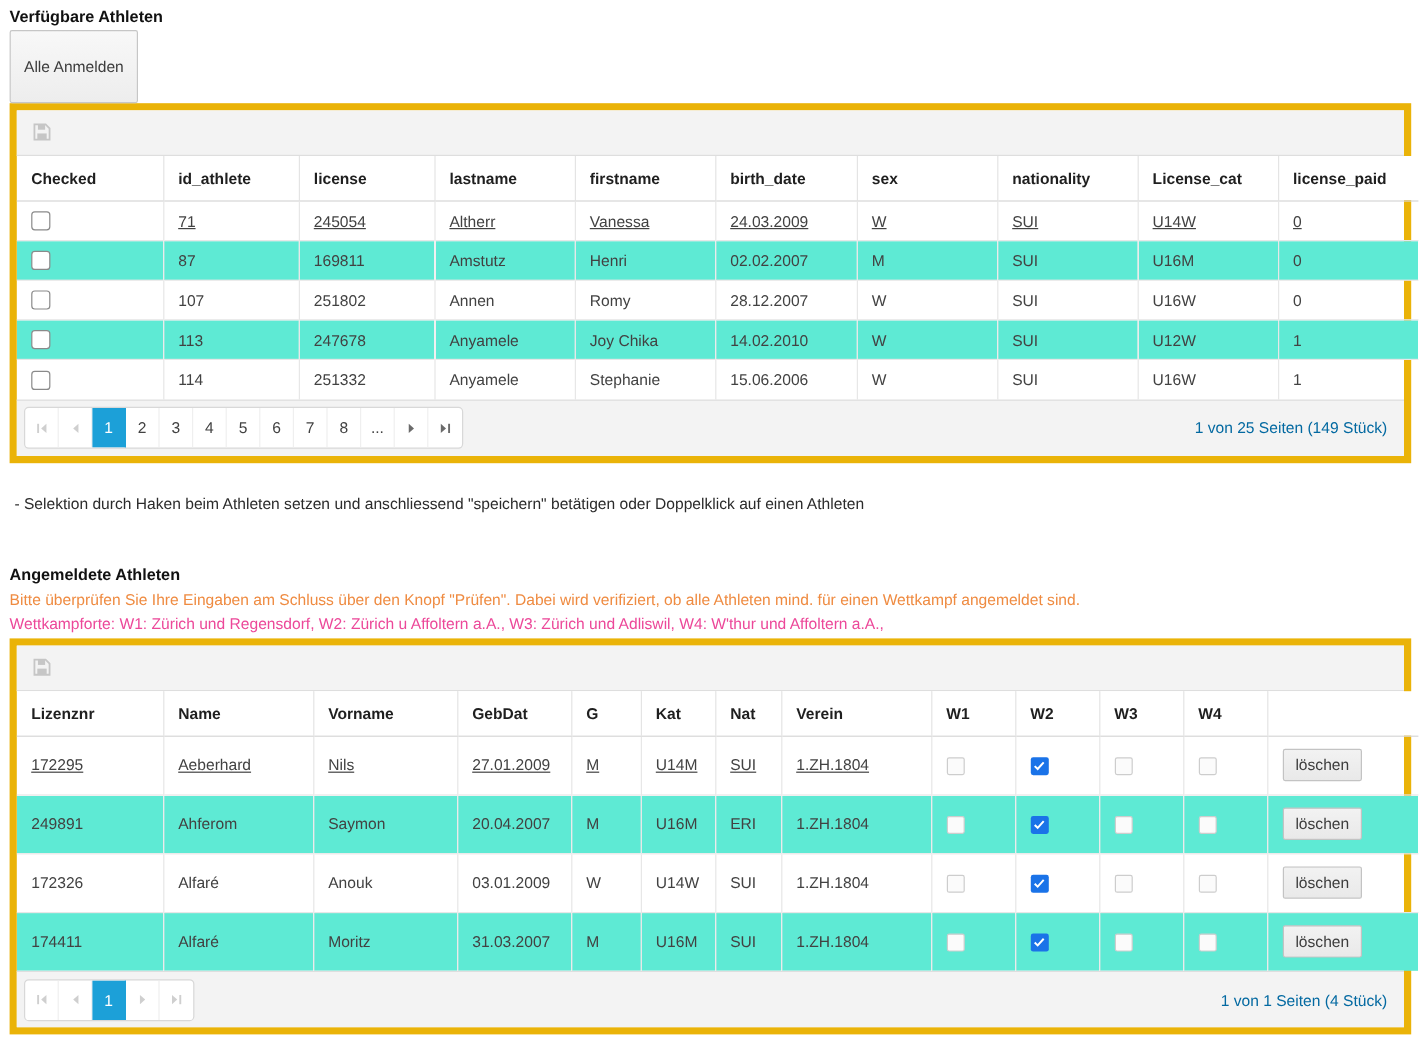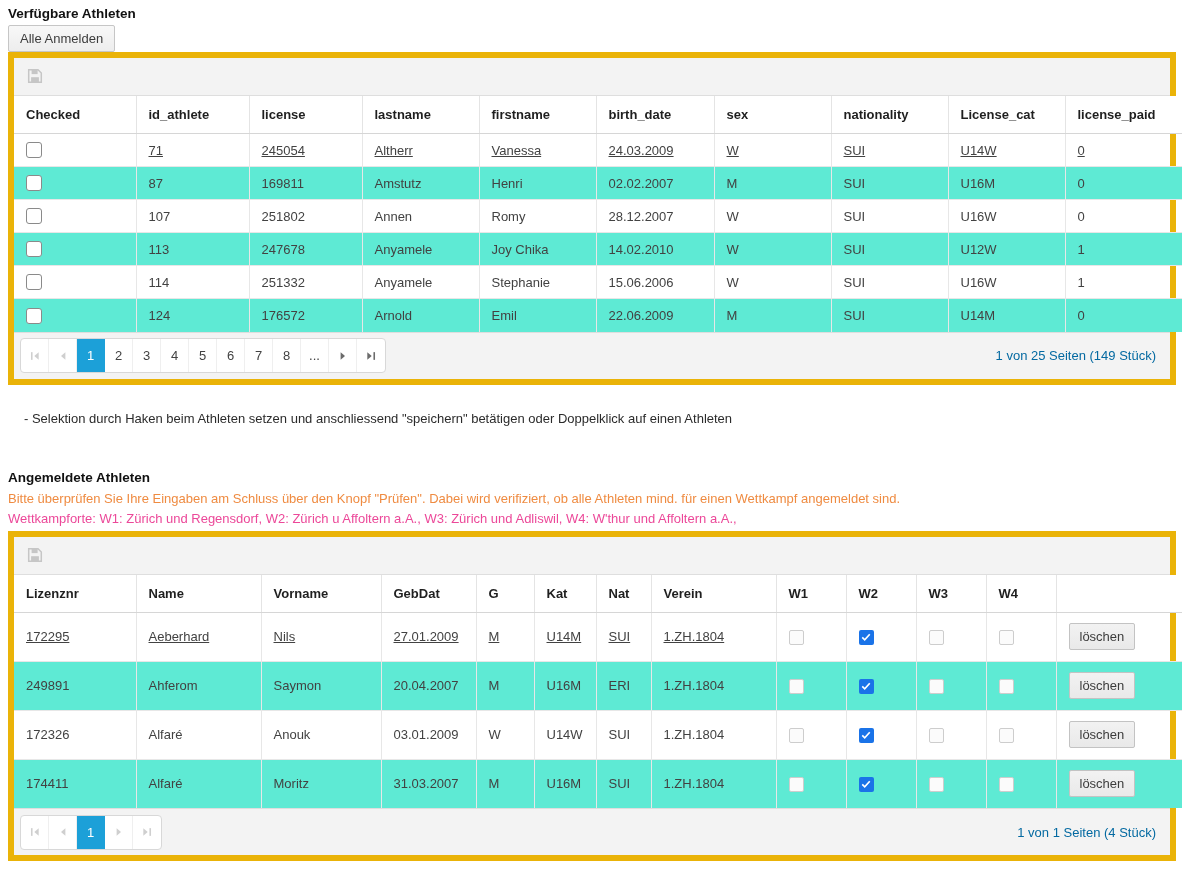--- a/index.html
+++ b/index.html
@@ -21,21 +21,21 @@
 
   
   .btn {
     display: inline-block;
     font-family: inherit;
     font-size: 13px;
     color: #3c3c3c;
     background: linear-gradient(#f8f8f8, #ededed);
     border: 1px solid #c6c6c6;
     border-radius: 2px;
-    padding: 5px 11px;
+    padding: 22px 11px;
     line-height: 15px;
     cursor: pointer;
     vertical-align: bottom;
   }
   .btn.disabled {
     color: #c9c9c9;
     border-color: #e3e3e3;
     background: #f7f7f7;
     cursor: default;
   }
@@ -133,21 +133,21 @@
   .pg-btn.disabled svg { fill: #cfcfcf; }
   .pg-btn.disabled { cursor: default; }
   .pg-btn.active {
     background: var(--pager-blue, #1ca0d8);
     color: #fff;
     border-right-color: var(--pager-blue, #1ca0d8);
   }
   .pager-info { color: #0369a1; padding-right: 4px; }
 
   
-  .note-line { margin: 26px 0 0 16px; color: #2b2b2b; }
+  .note-line { margin: 26px 0 0 4px; color: #2b2b2b; }
   .section2 { margin-top: 44px; }
   .warning-line { color: var(--warn-orange, #ef8b41); margin: 3px 0 0 0; line-height: 19px; }
   .venues-line { color: #ec4899; margin: 1px 0 3px 0; line-height: 19px; }
 </style>
 </head>
 <body>
 
 <div class="section">
   <div class="section-title">Verfügbare Athleten</div>
 
@@ -246,32 +246,20 @@
             <td><span class="cb1"></span></td>
             <td>114</td>
             <td>251332</td>
             <td>Anyamele</td>
             <td>Stephanie</td>
             <td>15.06.2006</td>
             <td>W</td>
             <td>SUI</td>
             <td>U16W</td>
             <td>1</td>
-          </tr>
-          <tr class="alt">
-            <td><span class="cb1"></span></td>
-            <td>124</td>
-            <td>176572</td>
-            <td>Arnold</td>
-            <td>Emil</td>
-            <td>22.06.2009</td>
-            <td>M</td>
-            <td>SUI</td>
-            <td>U14M</td>
-            <td>0</td>
           </tr>
         </tbody>
     </table>
 
     <div class="pager">
       <div class="pager-group" id="avail-pager-group">
           <span class="pg-btn arrow disabled">
             <svg viewBox="0 0 16 16" width="14" height="14">
               <rect x="3.4" y="3.6" width="1.8" height="8.8"></rect>
               <path d="M12.2 3.6 L7.2 8 L12.2 12.4 Z"></path>

